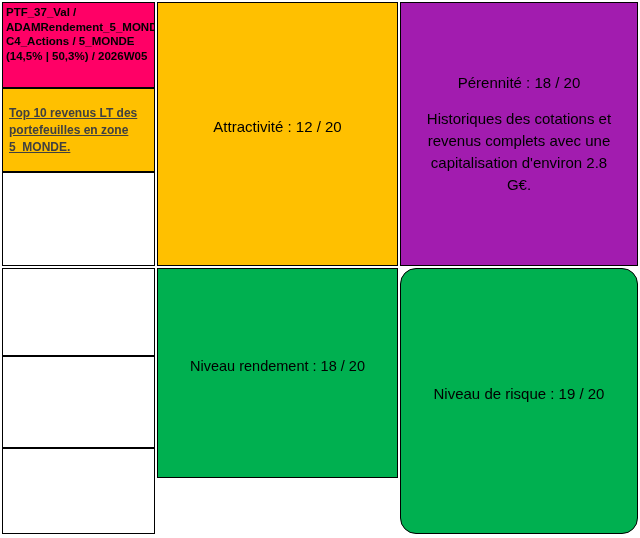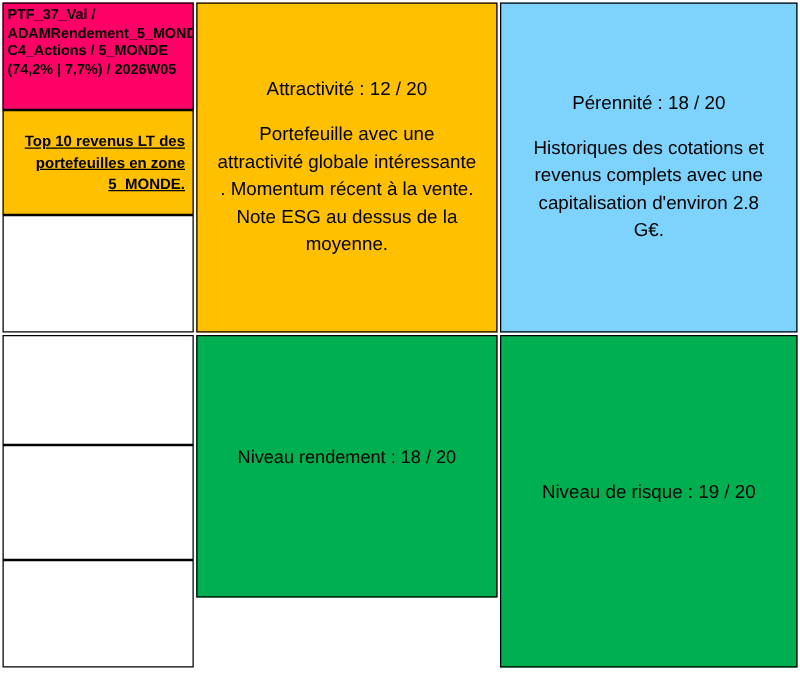--- a/index.html
+++ b/index.html
@@ -42,22 +42,22 @@
   .c-sub {
     left: 2px;
     top: 88px;
     width: 153px;
     height: 84px;
     background: #ffc000;
     padding: 4px 6px;
     font-weight: bold;
     font-size: 12px;
     line-height: 17px;
-    color: #000000;
-    text-align: right;
+    color: #404040;
+    text-align: left;
     text-decoration: underline;
     display: flex;
     align-items: center;
     justify-content: center;
   }
   .c-blank1 {
     left: 2px;
     top: 172px;
     width: 153px;
     height: 94px;
@@ -108,64 +108,64 @@
     top: 2px;
     width: 241px;
     height: 264px;
     background: #ffc000;
   }
   .c-perennite {
     left: 400px;
     top: 2px;
     width: 238px;
     height: 264px;
-    background: #7dd3fc;
+    background: #a21caf;
   }
   .c-rendement {
     left: 157px;
     top: 268px;
     width: 241px;
     height: 210px;
     background: #00b050;
   }
   .c-risque {
     left: 400px;
     top: 268px;
     width: 238px;
     height: 266px;
     background: #00b050;
+    border-radius: 16px;
   }
   .c-rendement .score,
   .c-rendement .body {
     font-size: 14.5px;
     line-height: 21px;
   }
 </style>
 </head>
 <body>
 
 <div class="sheet">
 
   <div class="cell c-title">
     <div>PTF_37_Val / ADAMRendement_5_MONDE_202502_15_5p0</div>
-    <div>C4_Actions / 5_MONDE (74,2% | 7,7%) / 2026W05</div>
+    <div>C4_Actions / 5_MONDE (14,5% | 50,3%) / 2026W05</div>
   </div>
 
   <div class="cell c-sub">
     <span>Top 10 revenus LT des portefeuilles en zone 5_MONDE.</span>
   </div>
 
   <div class="cell c-blank1"></div>
   <div class="cell c-blank2"></div>
   <div class="cell c-blank3"></div>
   <div class="cell c-blank4"></div>
 
   <div class="cell quad c-attractivite">
     <div class="score">Attractivité : 12 / 20</div>
-    <div class="body">Portefeuille avec une attractivité globale intéressante . Momentum récent à la vente. Note ESG au dessus de la moyenne.</div>
   </div>
 
   <div class="cell quad c-perennite">
     <div class="score">Pérennité : 18 / 20</div>
     <div class="body">Historiques des cotations et revenus complets avec une capitalisation d'environ 2.8 G€.</div>
   </div>
 
   <div class="cell quad c-rendement">
     <div class="score">Niveau rendement : 18 / 20</div>
   </div>

